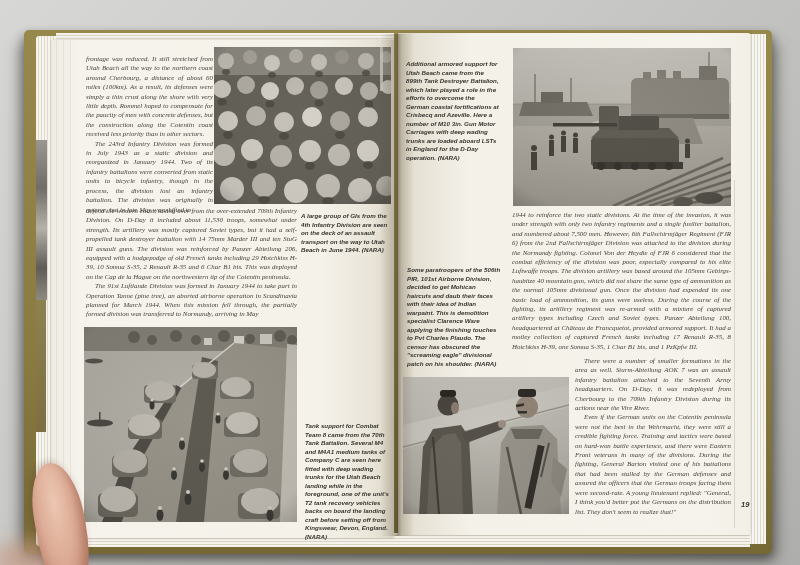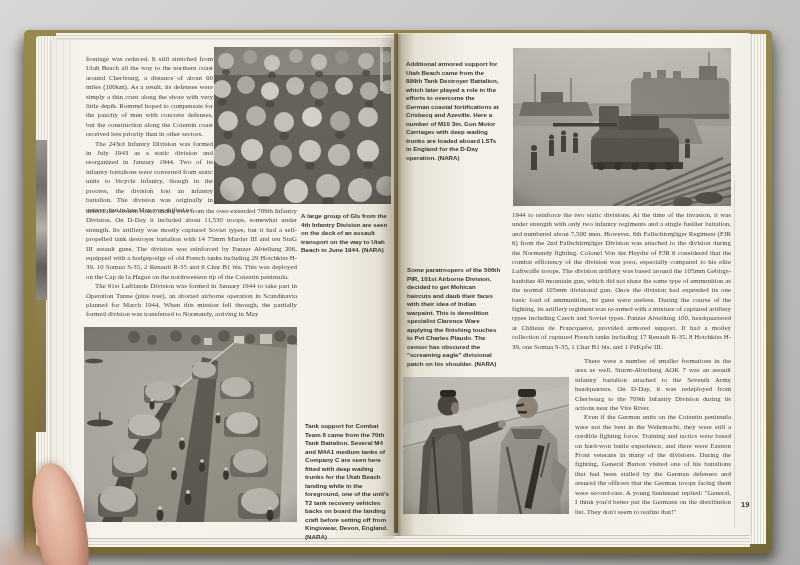--- a/index.html
+++ b/index.html
@@ -1,17 +1,17 @@
 <!DOCTYPE html>
 <html><head>
 <meta charset="utf-8">
 <style>
   html,body{margin:0;padding:0;background:#bdbdbb;}
   .scene{position:relative;width:800px;height:565px;overflow:hidden;
-    background:linear-gradient(135deg,#d7d7d5 0%,#c9c9c7 40%,#b9b9b7 80%,#aeaeac 100%);}
+    background:linear-gradient(135deg,#d7d7d5 0%,#c9c9c7 40%,#b9b9b7 80%,#aeaeac 100%);font-style:italic;}
   .scene *{position:absolute;box-sizing:border-box;}
   .book-shadow{left:18px;top:40px;width:760px;height:522px;background:rgba(40,38,30,.38);
     border-radius:10px;filter:blur(7px);}
   .cover{left:24px;top:30px;width:748px;height:524px;background:linear-gradient(180deg,#97884c,#8a7c41 60%,#756834);
     border-radius:5px;box-shadow:0 4px 10px rgba(0,0,0,.35);}
   .stack{background:repeating-linear-gradient(90deg,#f7f5ef 0 2px,#ddd8ca 2px 3px);}
   .stack-left{left:36px;top:36px;width:26px;height:510px;border-radius:3px 0 0 3px;}
   .stack-right{left:746px;top:34px;width:20px;height:510px;}
   .stack-bottom{left:56px;top:533px;width:694px;height:14px;
     background:repeating-linear-gradient(180deg,#f5f3ec 0 2px,#d8d3c5 2px 3px);}

